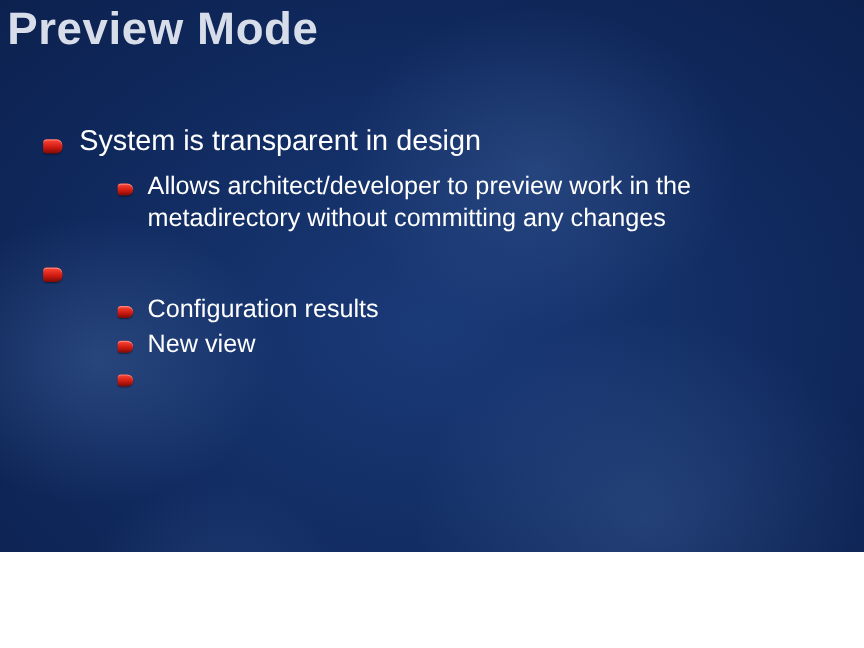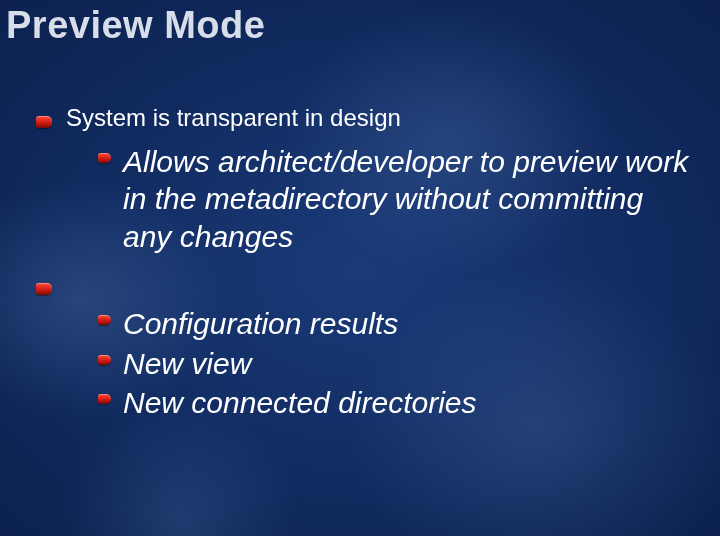--- a/index.html
+++ b/index.html
@@ -6,21 +6,21 @@
     margin: 0;
     padding: 0;
     width: 720px;
     height: 540px;
     overflow: hidden;
     font-family: Arial, Helvetica, sans-serif;
   }
   .slide {
     position: relative;
     width: 720px;
-    height: 536px;
+    height: 460px;
     background:
       radial-gradient(ellipse 200px 160px at 80px 300px, rgba(120,160,220,0.22), transparent 75%),
       radial-gradient(ellipse 220px 180px at 450px 140px, rgba(120,160,220,0.18), transparent 75%),
       radial-gradient(ellipse 260px 220px at 540px 430px, rgba(120,160,220,0.18), transparent 75%),
       radial-gradient(ellipse 160px 160px at 180px 520px, rgba(110,150,210,0.18), transparent 75%),
       radial-gradient(ellipse 700px 520px at 360px 270px, #1a3a78 0%, #0e2658 55%, #091a40 100%);
     color: #ffffff;
   }
   .title {
     position: absolute;
@@ -47,24 +47,23 @@
     font-size: 24px;
     line-height: 1.2;
     color: #fff;
   }
   .lvl2 {
     display: flex;
     align-items: flex-start;
     margin: 2px 0 2px 62px;
   }
   .lvl2 .txt {
-    font-size: 30px;
+    font-size: 21px;
     line-height: 1.25;
     color: #fff;
-    font-style: italic;
   }
   .block-gap {
     height: 14px;
   }
   .bullet {
     flex: 0 0 auto;
     width: 16px;
     height: 12px;
     margin-top: 12px;
     margin-right: 14px;
@@ -104,20 +103,19 @@
     <div class="lvl2">
       <span class="bullet small"></span>
       <span class="txt">Configuration results</span>
     </div>
     <div class="lvl2">
       <span class="bullet small"></span>
       <span class="txt">New view</span>
     </div>
     <div class="lvl2">
       <span class="bullet small"></span>
-      <span class="txt">New connected directories</span>
     </div>
 
     <div class="block-gap"></div>
 
 
   </div>
 </div>
 
 </body></html>

